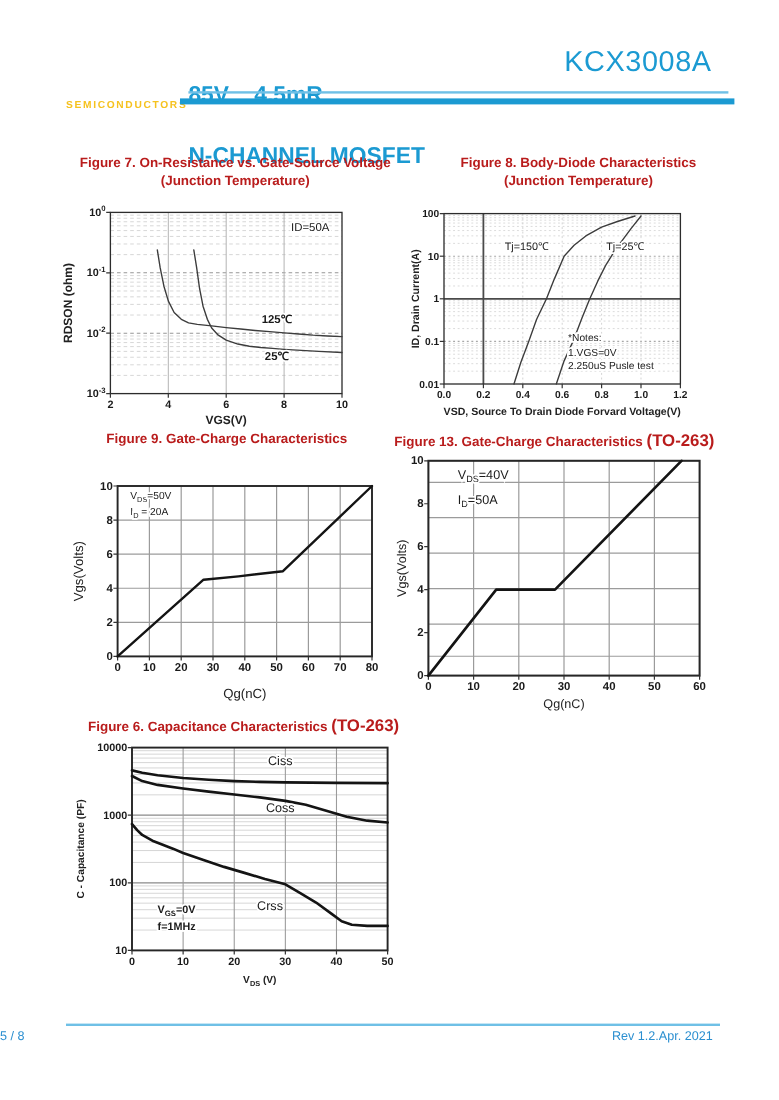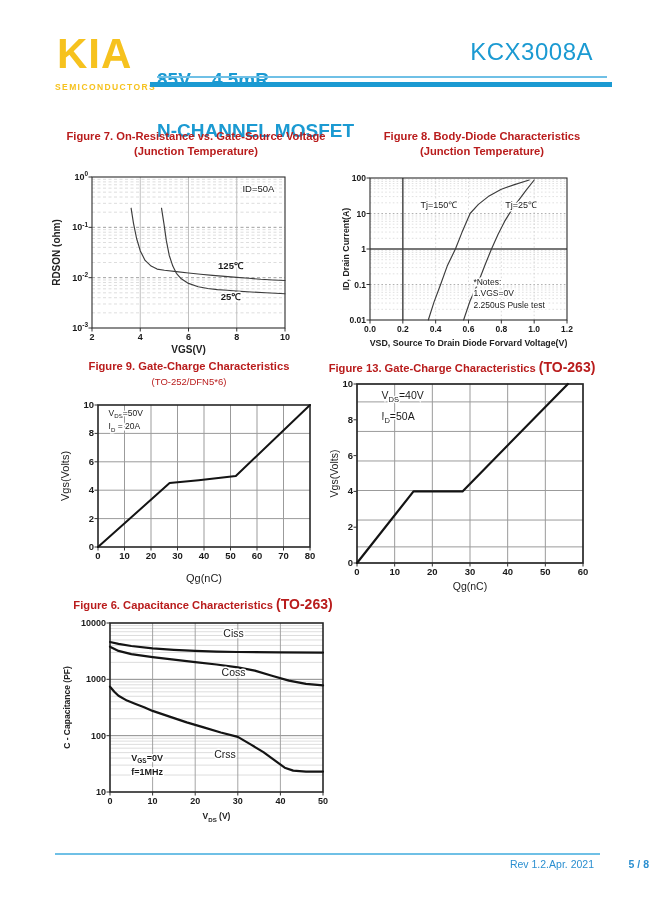--- a/index.html
+++ b/index.html
@@ -16,29 +16,28 @@
   .rule-thin{position:absolute;left:157px;top:76px;width:450px;height:2px;background:var(--light-cyan)}
   .rule-thick{position:absolute;left:150px;top:82px;width:462px;height:5px;background:var(--cyan)}
   
   .fig{position:absolute;text-align:center;color:#b91c1c}
   .fig-title{font-size:11.2px;font-weight:bold;line-height:14.5px;white-space:nowrap}
   .fig-title .suffix{font-size:14px;font-weight:bold}
   .fig-sub{font-size:9.5px;line-height:13px;margin-top:1px;font-weight:normal}
   .chart{position:absolute;font-family:"Liberation Sans",sans-serif}
   
   .footer-rule{position:absolute;left:55px;top:853px;width:545px;height:2px;background:var(--light-cyan)}
-  .footer-page{position:absolute;left:0;top:858px;width:649px;text-align:right;color:var(--footer-blue);font-size:10.5px;font-weight:bold}
+  .footer-page{position:absolute;left:0;top:858px;width:649px;text-align:left;color:var(--footer-blue);font-size:10.5px;font-weight:normal}
   .footer-rev{position:absolute;right:55px;top:858px;color:var(--footer-blue);font-size:10.5px;font-weight:normal}
 </style>
 </head>
 <body>
 
 <div class="page">
 
-  <div class="logo">KIA</div>
   <div class="logo-sub">SEMICONDUCTORS</div>
   <div class="spec">
     <div>85V    4.5mR</div>
     <div>N-CHANNEL MOSFET</div>
   </div>
   <div class="part">KCX3008A</div>
   <div class="rule-thin"></div>
   <div class="rule-thick"></div>
 
   <div class="fig" style="left:40px;top:129px;width:312px">
@@ -179,21 +178,20 @@
       <polyline points="123.6,156.0 130.1,136.7 137.5,120.5 144.9,101.2 151.5,85.0 158.1,70.3 164.6,57.4 171.2,46.7 177.8,37.3 186.0,26.3 194.2,16.0" fill="none" stroke="#3c3c3c" stroke-width="1.15" stroke-linejoin="round" stroke-linecap="round"></polyline>
       <text x="98.94999999999999" y="44.31245473342254" font-size="9" font-weight="normal" text-anchor="middle" fill="#1a1a1a" stroke="#fff" stroke-width="3" paint-order="stroke"><tspan dy="0">Tj=150℃</tspan></text>
       <text x="181.03333333333333" y="44.31245473342254" font-size="9" font-weight="normal" text-anchor="middle" fill="#1a1a1a" stroke="#fff" stroke-width="3" paint-order="stroke"><tspan dy="0">Tj=25℃</tspan></text>
       <text x="133.425" y="120.5" font-size="8.5" font-weight="normal" text-anchor="start" fill="#1a1a1a" stroke="#fff" stroke-width="3" paint-order="stroke"><tspan dy="0">*Notes:</tspan></text>
       <text x="133.425" y="132.4720969753041" font-size="8.5" font-weight="normal" text-anchor="start" fill="#1a1a1a" stroke="#fff" stroke-width="3" paint-order="stroke"><tspan dy="0">1.VGS=0V</tspan></text>
       <text x="133.425" y="143.84399483081168" font-size="8.5" font-weight="normal" text-anchor="start" fill="#1a1a1a" stroke="#fff" stroke-width="3" paint-order="stroke"><tspan dy="0">2.250uS Pusle test</tspan></text>
     </svg>
 
   <div class="fig" style="left:55px;top:359px;width:268px">
     <div class="fig-title"><span>Figure 9. Gate-Charge Characteristics</span></div>
-    <div class="fig-sub"><span>(TO-252/DFN5*6)</span></div>
   </div>
   <svg class="chart" style="left:56px;top:392px;width:268px;height:196px" viewBox="0 0 268 196">
       <line x1="42" y1="126.6" x2="254" y2="126.6" stroke="#9b9b9b" stroke-width="1" stroke-dasharray="none"></line>
       <line x1="42" y1="98.19999999999999" x2="254" y2="98.19999999999999" stroke="#9b9b9b" stroke-width="1" stroke-dasharray="none"></line>
       <line x1="42" y1="69.8" x2="254" y2="69.8" stroke="#9b9b9b" stroke-width="1" stroke-dasharray="none"></line>
       <line x1="42" y1="41.39999999999999" x2="254" y2="41.39999999999999" stroke="#9b9b9b" stroke-width="1" stroke-dasharray="none"></line>
       <line x1="68.5" y1="155" x2="68.5" y2="13" stroke="#9b9b9b" stroke-width="1" stroke-dasharray="none"></line>
       <line x1="95" y1="155" x2="95" y2="13" stroke="#9b9b9b" stroke-width="1" stroke-dasharray="none"></line>
       <line x1="121.5" y1="155" x2="121.5" y2="13" stroke="#9b9b9b" stroke-width="1" stroke-dasharray="none"></line>
       <line x1="148" y1="155" x2="148" y2="13" stroke="#9b9b9b" stroke-width="1" stroke-dasharray="none"></line>

